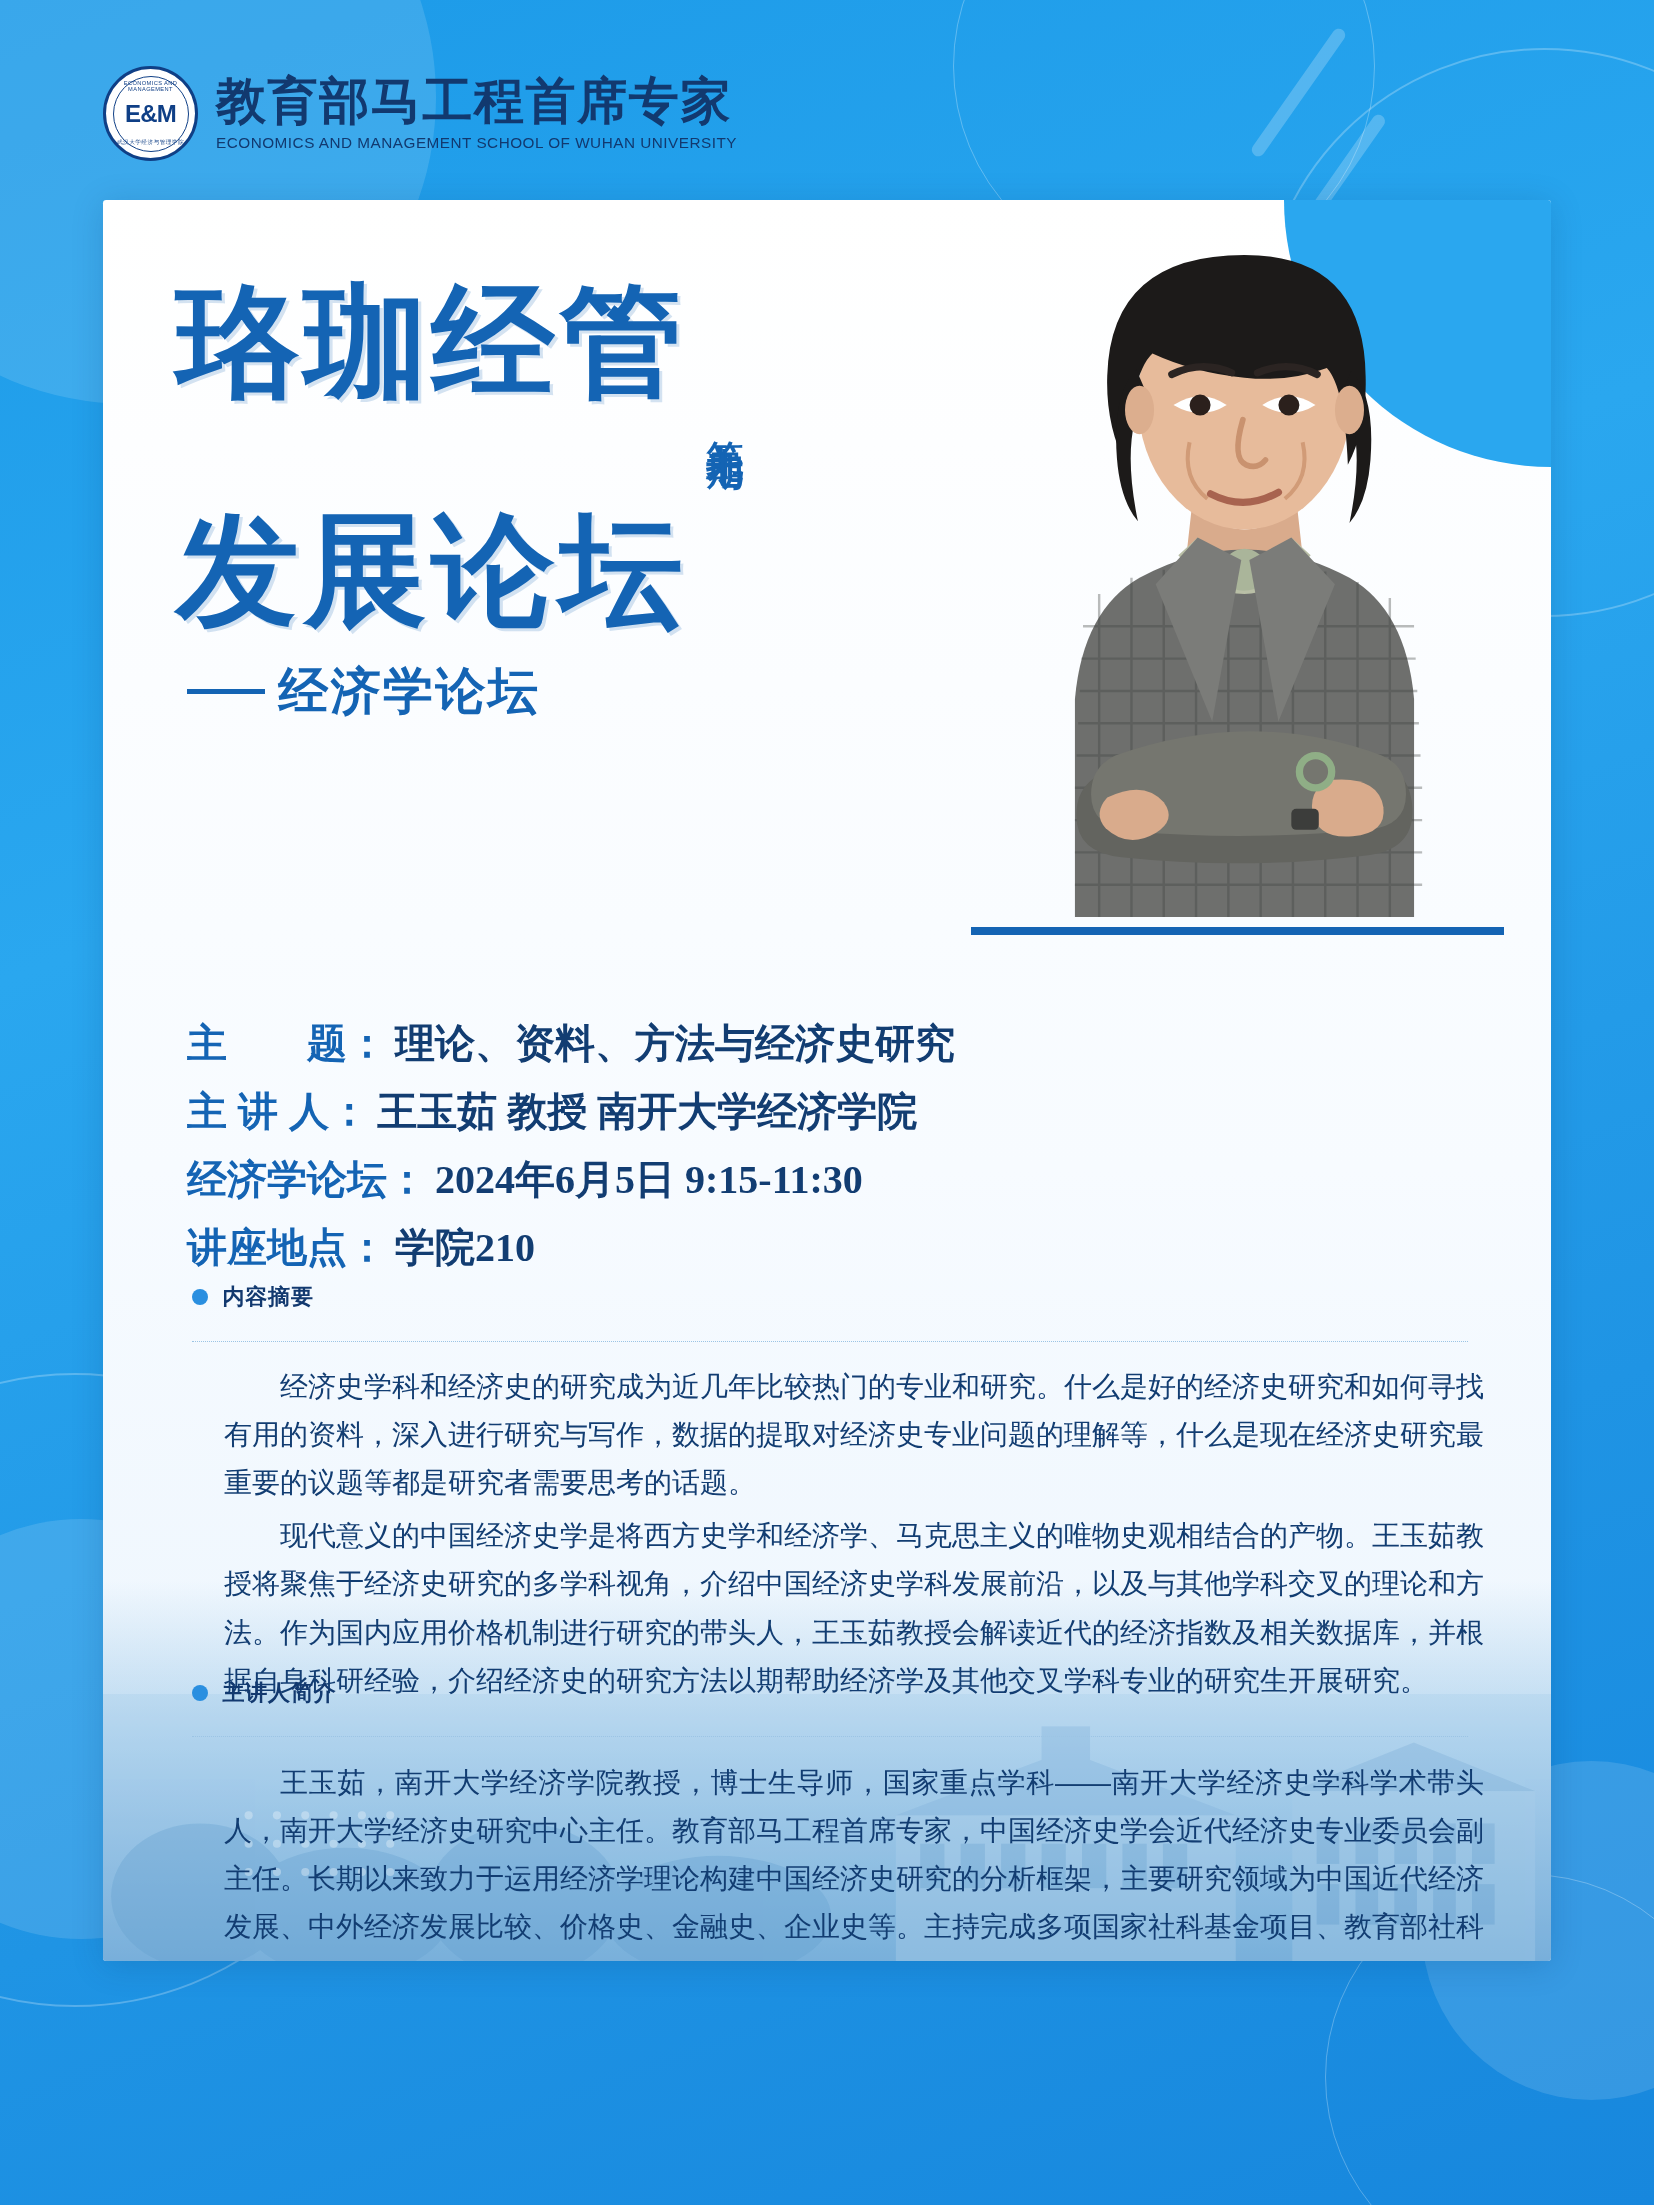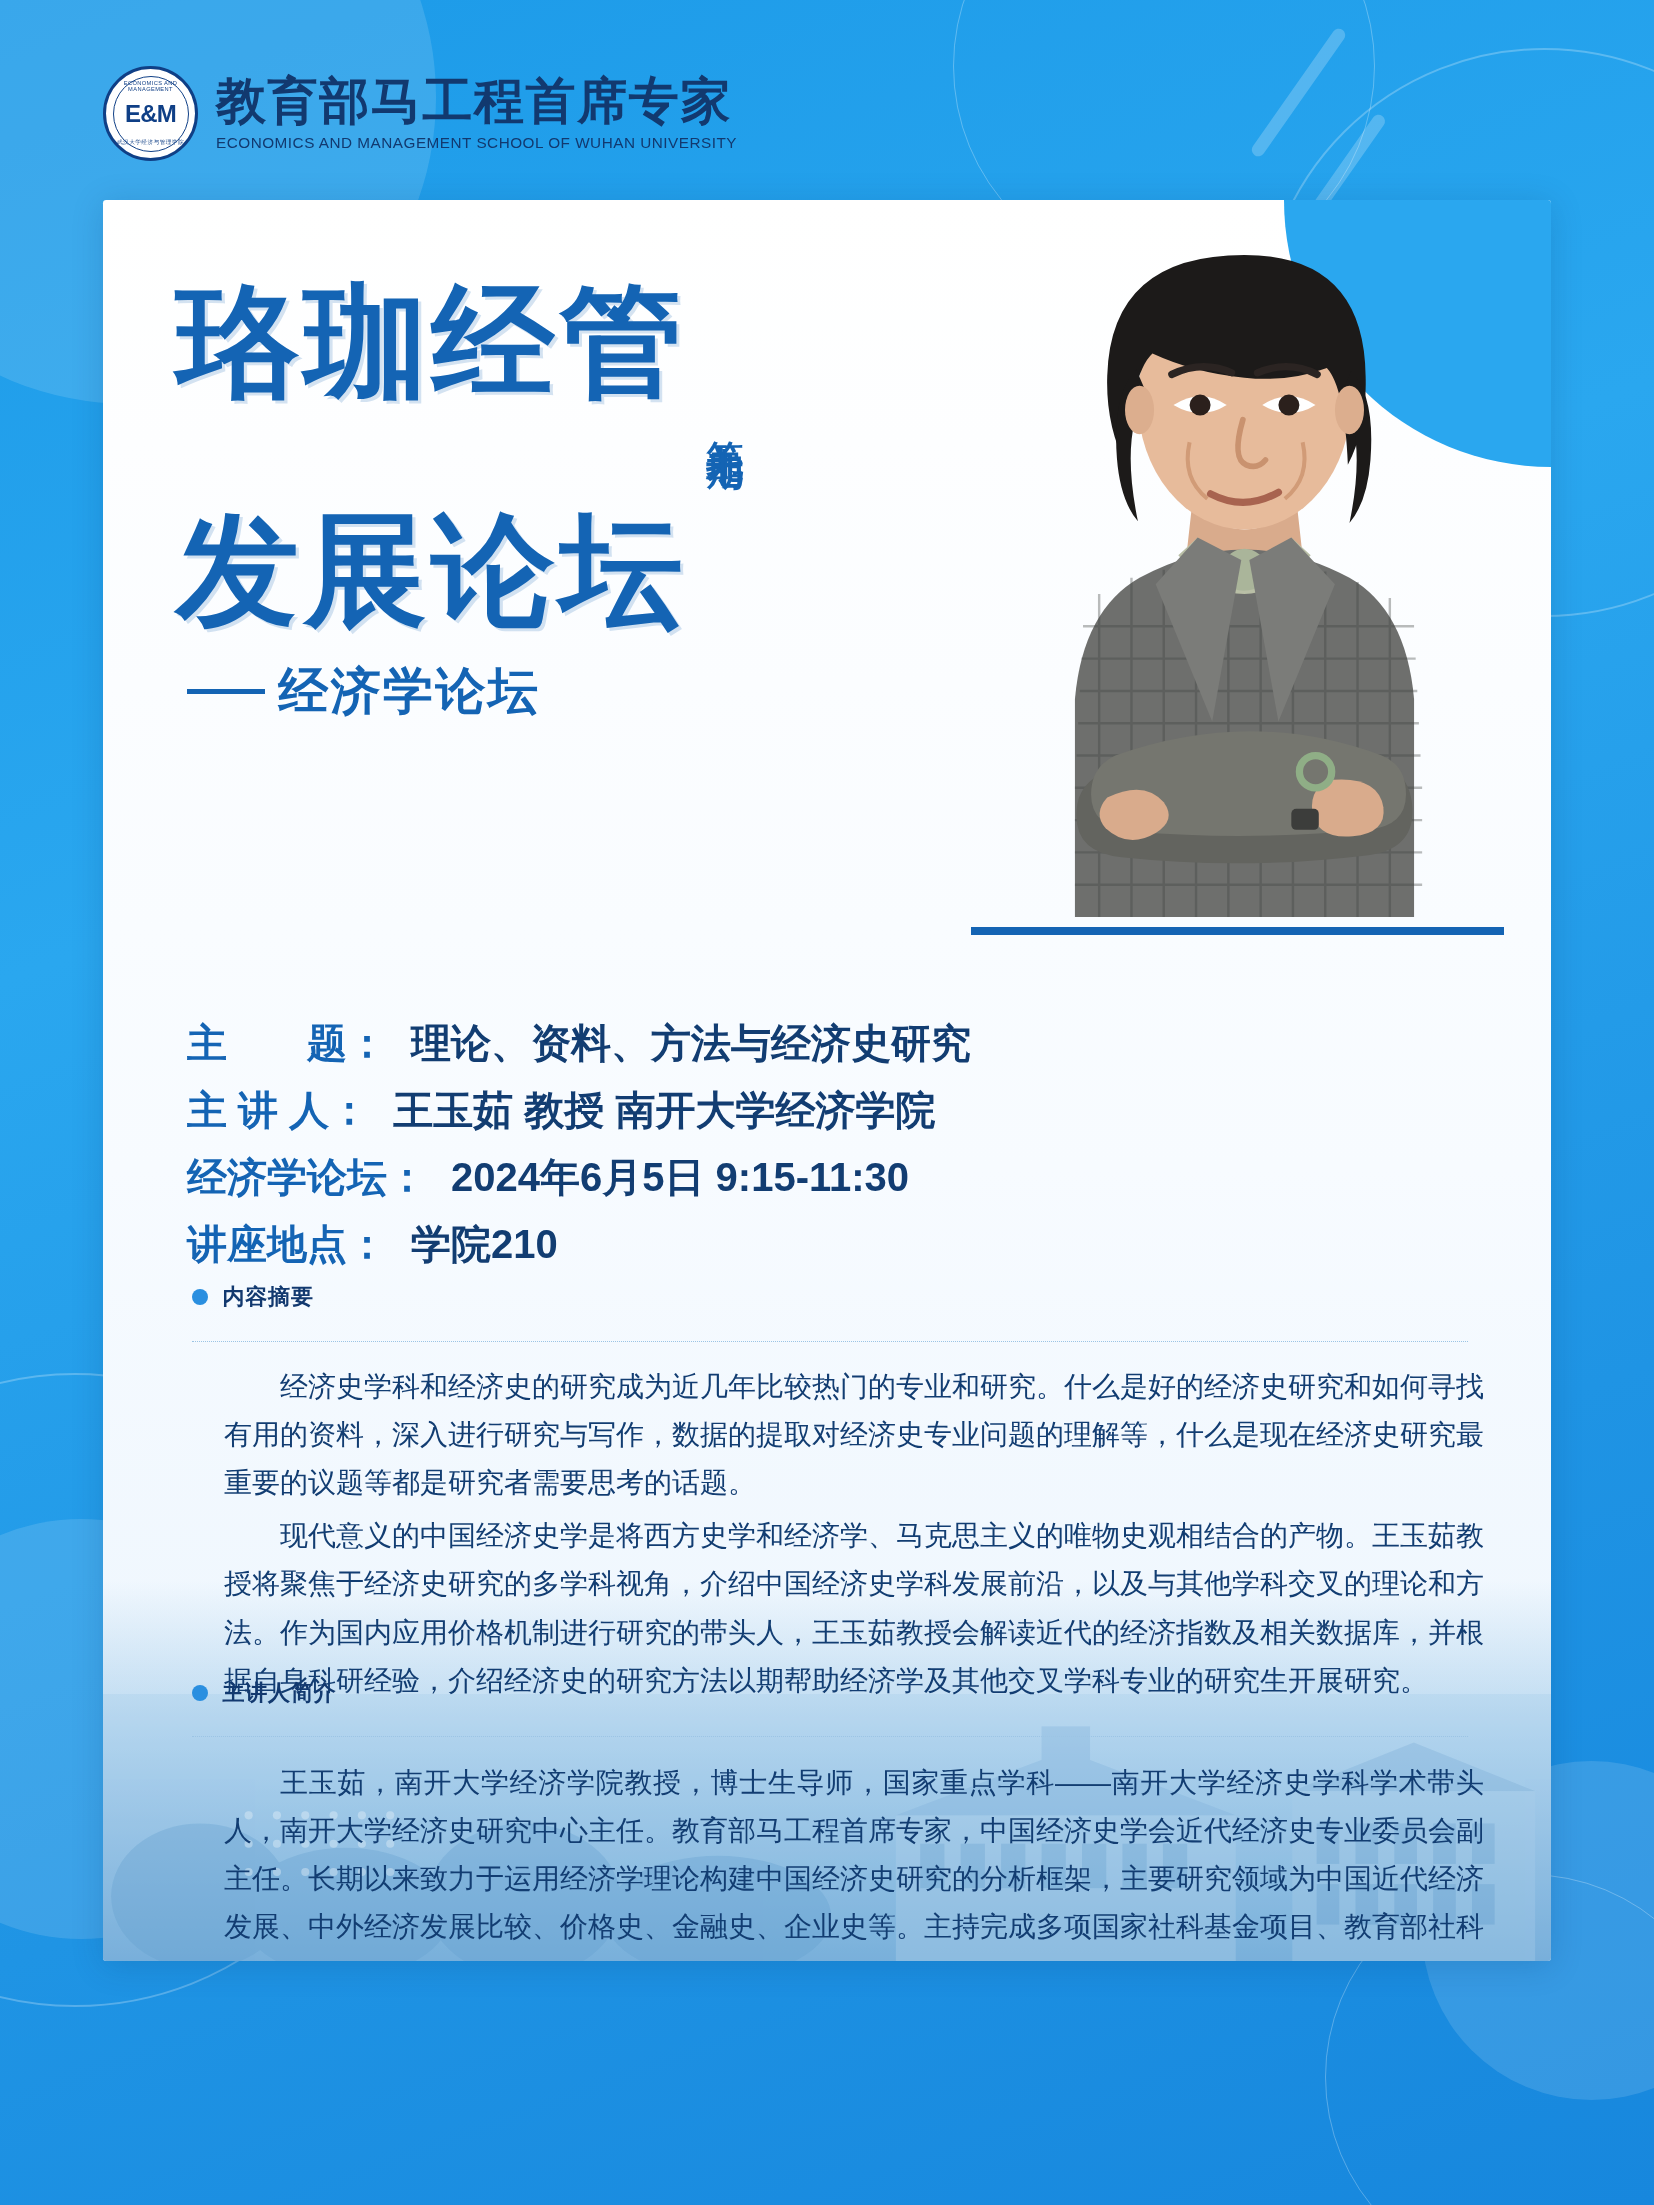--- a/index.html
+++ b/index.html
@@ -217,27 +217,27 @@
     display: flex;
     align-items: baseline;
     margin-bottom: 13px;
     font-size: 40px;
     line-height: 1.35;
   }
   .info-label {
     font-weight: bold;
     color: #1464b4;
     white-space: pre;
-    margin-right: 24px;
+    margin-right: 8px;
   }
   .info-value {
     color: #111111;
     font-weight: bold;
   }
-  .info-value.dark-blue { color: #123d72; }
+  .info-value.dark-blue { color: #123d72; font-family: Liberation Serif, serif; }
   
   .section-head {
     position: absolute;
     left: 89px;
     z-index: 6;
     display: flex;
     align-items: center;
   }
   .section-head .bullet {
     width: 16px;

